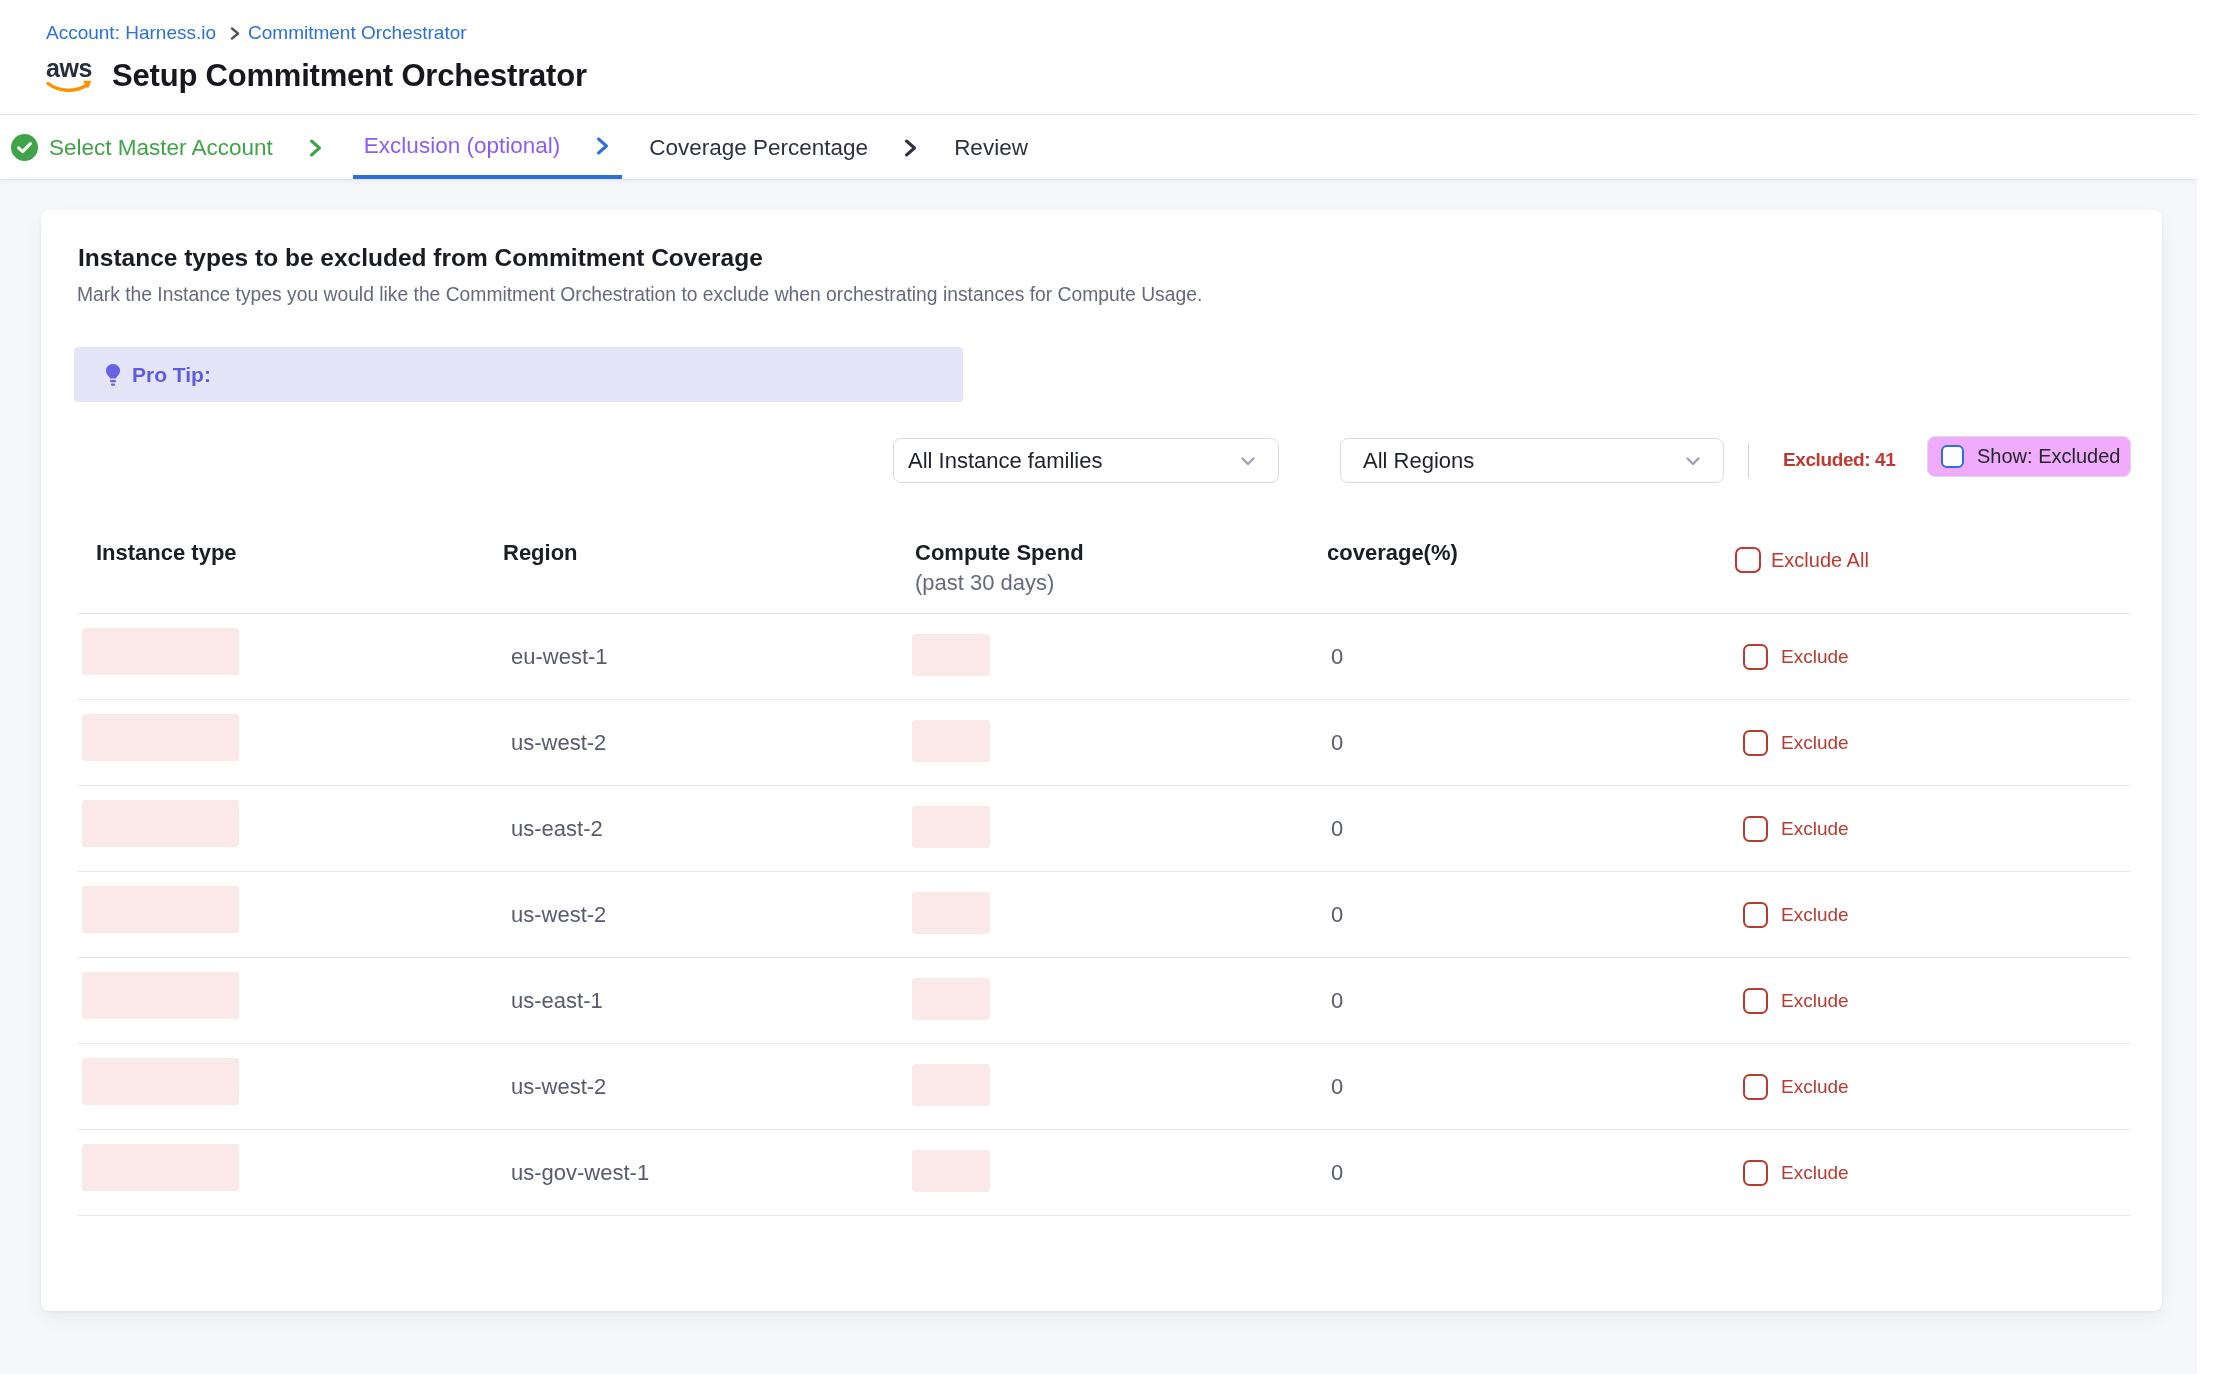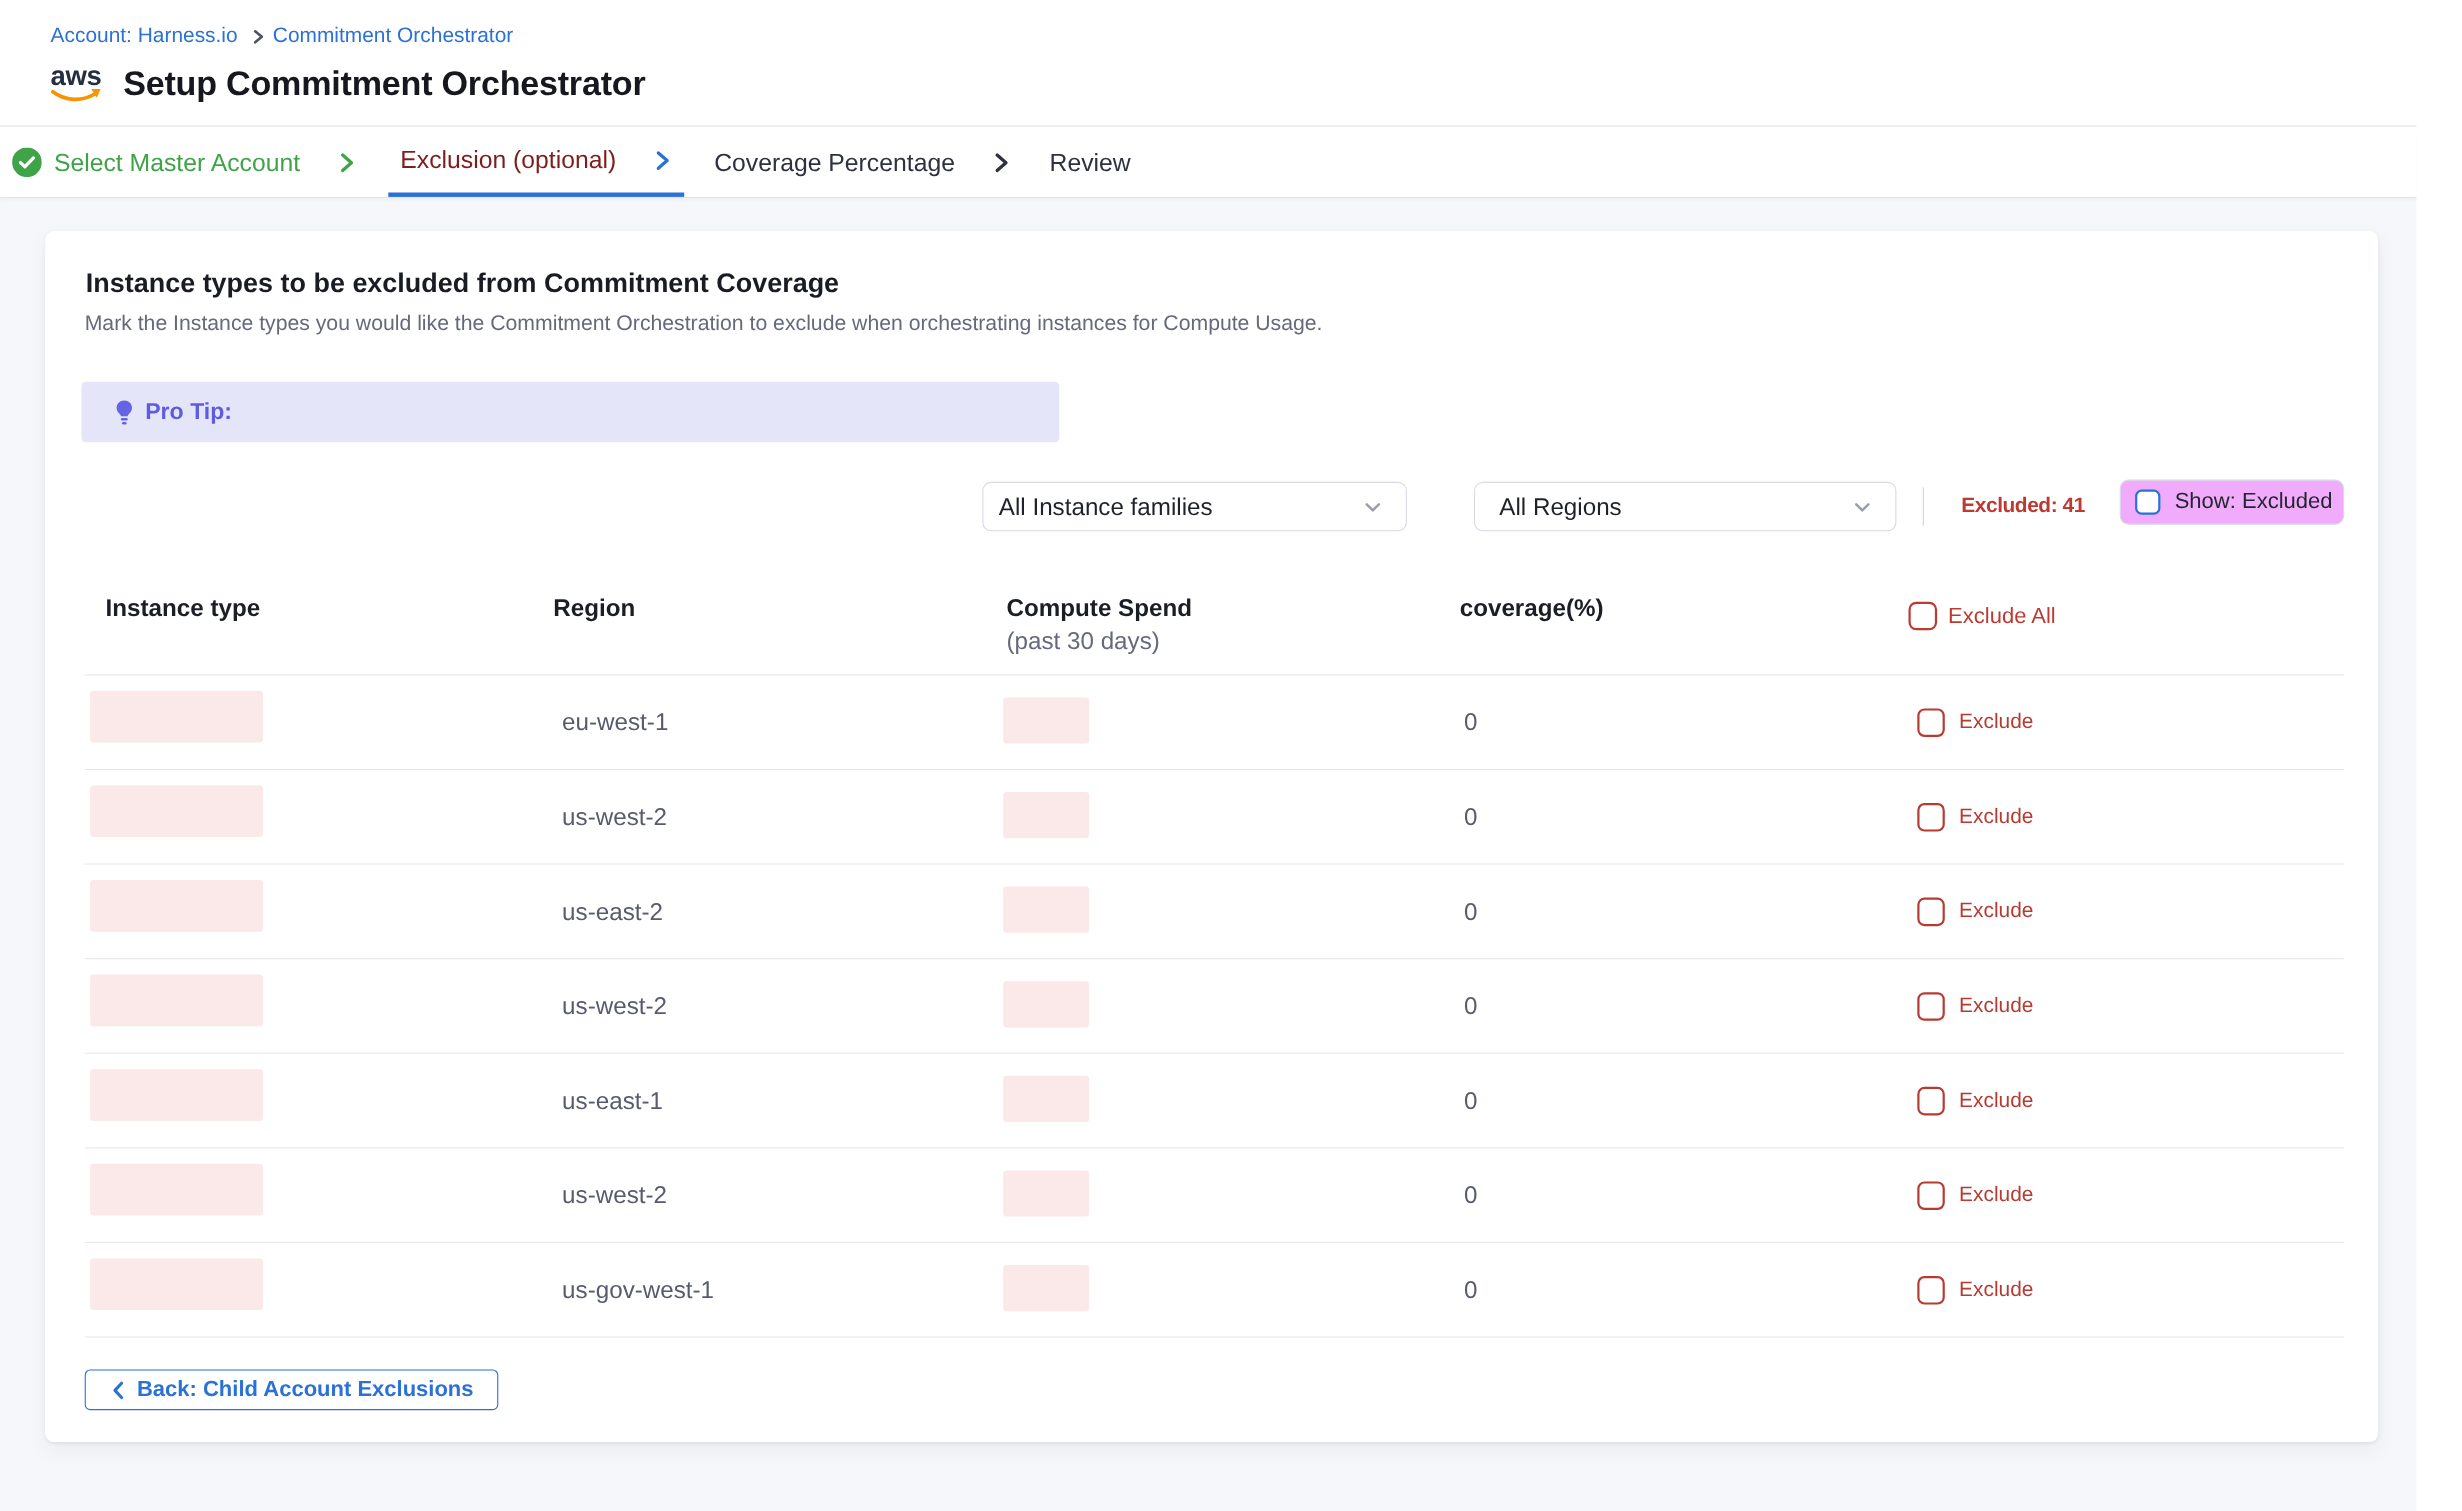--- a/index.html
+++ b/index.html
@@ -19,21 +19,21 @@
   .crumb-sep { display:inline-flex; margin:0 6px 0 12px; }
   .title-row { position:absolute; left:46px; top:54px; display:flex; align-items:center; }
   .aws-logo { width:46px; height:44px; display:inline-flex; }
   .page-title { margin-left:20px; font-size:31px; font-weight:700; color:#17181F; letter-spacing:-0.2px; }
 
   
   .stepper { position:absolute; left:0; top:116px; width:2197px; height:64px; background:#ffffff; border-bottom:1px solid #E2E3E9; box-shadow:0 2px 4px rgba(40,45,70,0.05); z-index:2; display:flex; align-items:stretch; }
   .step { display:flex; align-items:center; height:100%; position:relative; }
   .step .step-label { font-size:22.5px; font-weight:500; }
   .step-done .step-label { color:#3FA348; }
-  .step-active .step-label { color:#7f1d1d; }
+  .step-active .step-label { color:#8b5cf6; }
   .step-future .step-label { color:#2E3140; }
   .step-icon { display:inline-flex; margin-right:11px; }
   .step-chevron { display:inline-flex; margin-left:34px; }
   .step-active { border-bottom:4px solid #2B71D6; }
   .step-pad-l { padding-left:11px; }
   .step-pad-r { padding-right:11px; }
   .step-gap { width:29px; } .step-gap2 { width:27px; } .step-gap3 { width:35px; }
 
   
   .card {
@@ -308,24 +308,16 @@
             </div>
     <div class="cell-coverage">0</div>
     <div class="cell-exclude">
       <span class="cb cb-red"></span>
       <span class="ex-label">Exclude</span>
     </div>
   </div>
 </div>
     </div>
 
-    <button class="back-btn">
-      <span style="display:inline-flex;">
-        <svg width="15" height="20" viewBox="0 0 15 20">
-            <path d="M10.5 3.5 L4.5 10 L10.5 16.5" fill="none" stroke="#2B71D6" stroke-width="2.8" stroke-linecap="round" stroke-linejoin="round"></path>
-          </svg>
-      </span>
-      <span class="back-label">Back: Child Account Exclusions</span>
-    </button>
   </main>
 
   <div class="right-gutter"></div>
 </div>
 
 </body></html>

